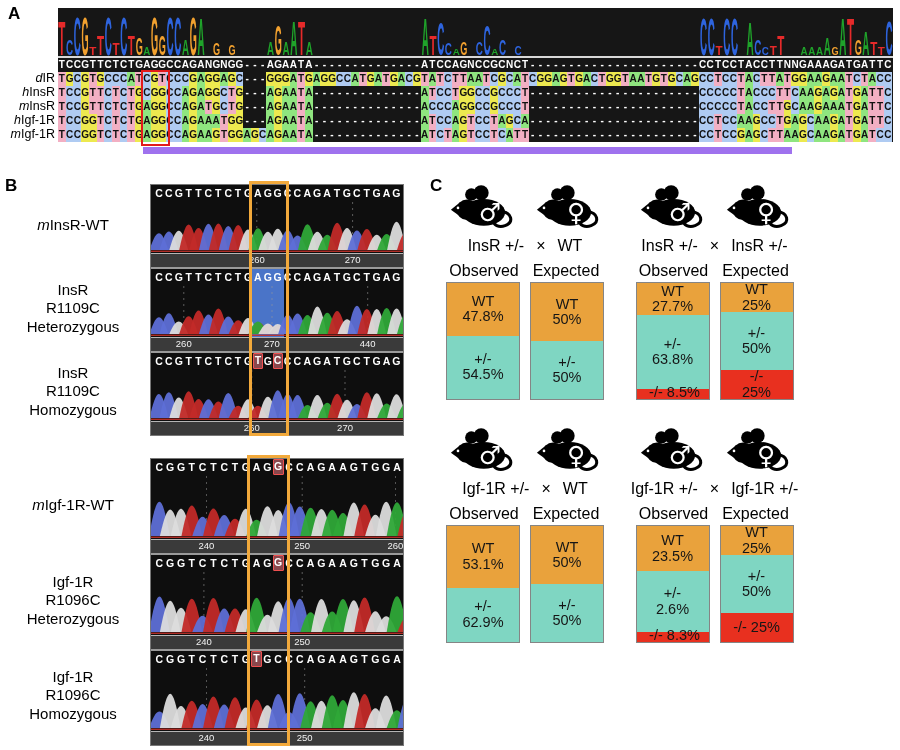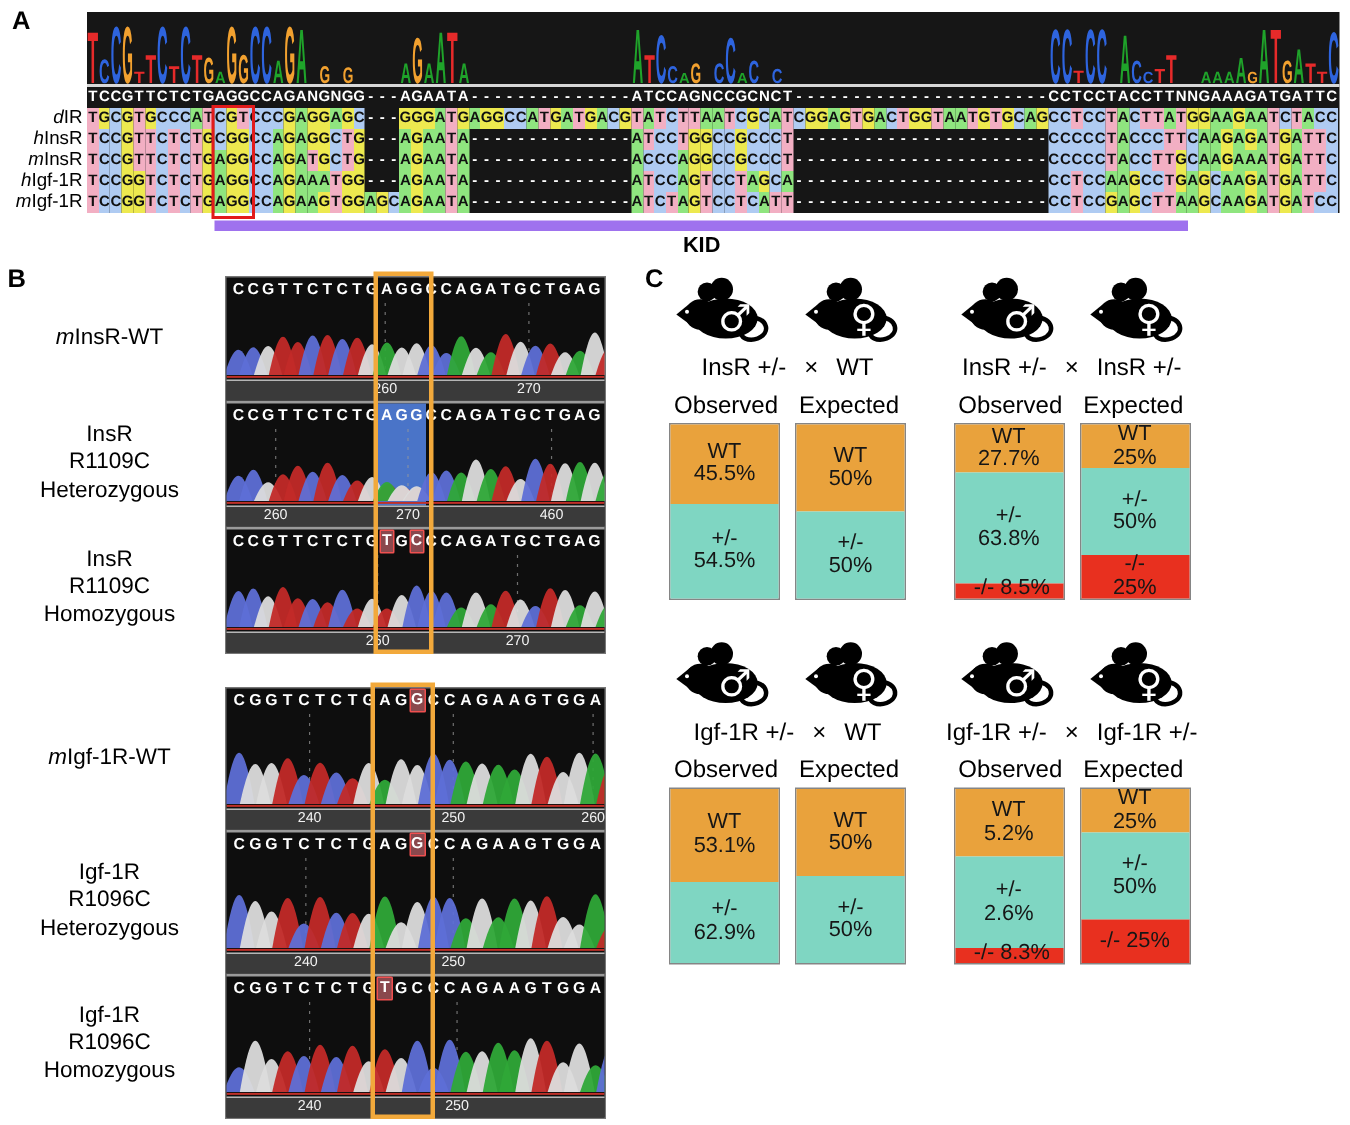--- a/index.html
+++ b/index.html
@@ -784,21 +784,20 @@
   </div>
   <div id="aln-labels">
       <div class="a-label" style="top: 71px;"><span class="it">d</span><span>IR</span></div>
       <div class="a-label" style="top: 85px;"><span class="it">h</span><span>InsR</span></div>
       <div class="a-label" style="top: 99px;"><span class="it">m</span><span>InsR</span></div>
       <div class="a-label" style="top: 113px;"><span class="it">h</span><span>Igf-1R</span></div>
       <div class="a-label" style="top: 127px;"><span class="it">m</span><span>Igf-1R</span></div>
     </div>
   <div id="red-box" style="left: 141.046px; top: 70px; width: 25.1944px; height: 72px;"></div>
   <div id="kid-bar" style="left: 143.046px; top: 147px; width: 649.444px; background: rgb(159, 114, 238);"></div>
-  <div id="kid-label" style="left: 143.046px; width: 649.444px; top: 156px;">KID</div>
 
   <div class="panel-letter" style="left:5px;top:176px">B</div>
   <div id="panelB">
       <div class="chrom-group" style="top: 184px;">
         <div class="chrom">
           <div class="chrom-seq">
             <span style="width: 9.9px;">C</span>
             <span style="width: 9.9px;">C</span>
             <span style="width: 9.9px;">G</span>
             <span style="width: 9.9px;">T</span>
@@ -922,21 +921,21 @@
             <path d="M216.3,49 C223.6,15.5 227.9,15.5 235.2,49 Z" fill="#DCDCDC" opacity="0.95"></path>
             <path d="M226.2,49 C233.5,14.4 237.8,14.4 245.1,49 Z" fill="#2FA838" opacity="0.95"></path>
             <path d="M236.1,49 C243.4,14.9 247.7,14.9 255.0,49 Z" fill="#DCDCDC" opacity="0.95"></path>
             <path d="M246.0,49 C253.3,21.2 257.6,21.2 264.9,49 Z" fill="#2FA838" opacity="0.95"></path>
             <path d="M255.9,49 C263.2,30.6 267.5,30.6 274.8,49 Z" fill="#5E6FD6" opacity="0.95"></path>
             <rect x="0" y="49.6" width="252" height="1.3" fill="#C13028"></rect>
           </svg>
           <div class="scalebar">
             <span style="left: 13%;">260</span>
             <span style="left: 48%;">270</span>
-            <span style="left: 86%;">460</span>
+            <span style="left: 86%;">440</span>
           </div>
         </div>
         <div class="chrom">
           <div class="chrom-seq">
             <span style="width: 9.9px;">C</span>
             <span style="width: 9.9px;">C</span>
             <span style="width: 9.9px;">G</span>
             <span style="width: 9.9px;">T</span>
             <span style="width: 9.9px;">T</span>
             <span style="width: 9.9px;">C</span>
@@ -1242,21 +1241,21 @@
           <span>WT</span>
         </div>
         <div class="headers">
           <span>Observed</span>
           <span>Expected</span>
         </div>
         <div class="bars">
           <div class="bar">
             <div class="seg" style="height: 45.5%; background: rgb(233, 162, 60);">
               <div>WT</div>
-              <div>45.5%</div>
+              <div>47.8%</div>
             </div>
             <div class="seg" style="height: 54.5%; background: rgb(127, 214, 194);">
               <div>+/-</div>
               <div>54.5%</div>
             </div>
           </div>
           <div class="bar">
             <div class="seg" style="height: 50%; background: rgb(233, 162, 60);">
               <div>WT</div>
               <div>50%</div>
@@ -1414,21 +1413,21 @@
           <span>Igf-1R +/-</span>
         </div>
         <div class="headers">
           <span>Observed</span>
           <span>Expected</span>
         </div>
         <div class="bars">
           <div class="bar">
             <div class="seg" style="height: 38.9%; background: rgb(233, 162, 60);">
               <div>WT</div>
-              <div>5.2%</div>
+              <div>23.5%</div>
             </div>
             <div class="seg" style="height: 52.8%; background: rgb(127, 214, 194);">
               <div>+/-</div>
               <div>2.6%</div>
             </div>
             <div class="seg tiny" style="height: 8.3%; background: rgb(232, 48, 31);">
               <span class="one">-/- 8.3%</span>
             </div>
           </div>
           <div class="bar">

